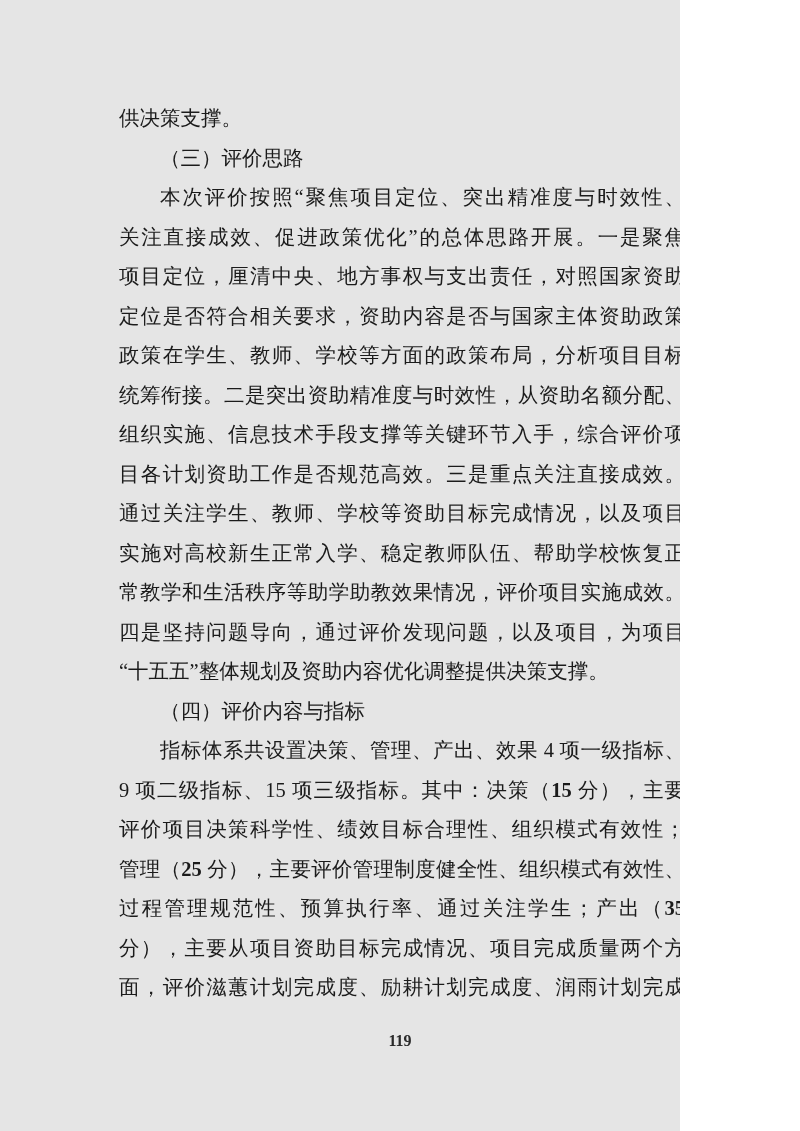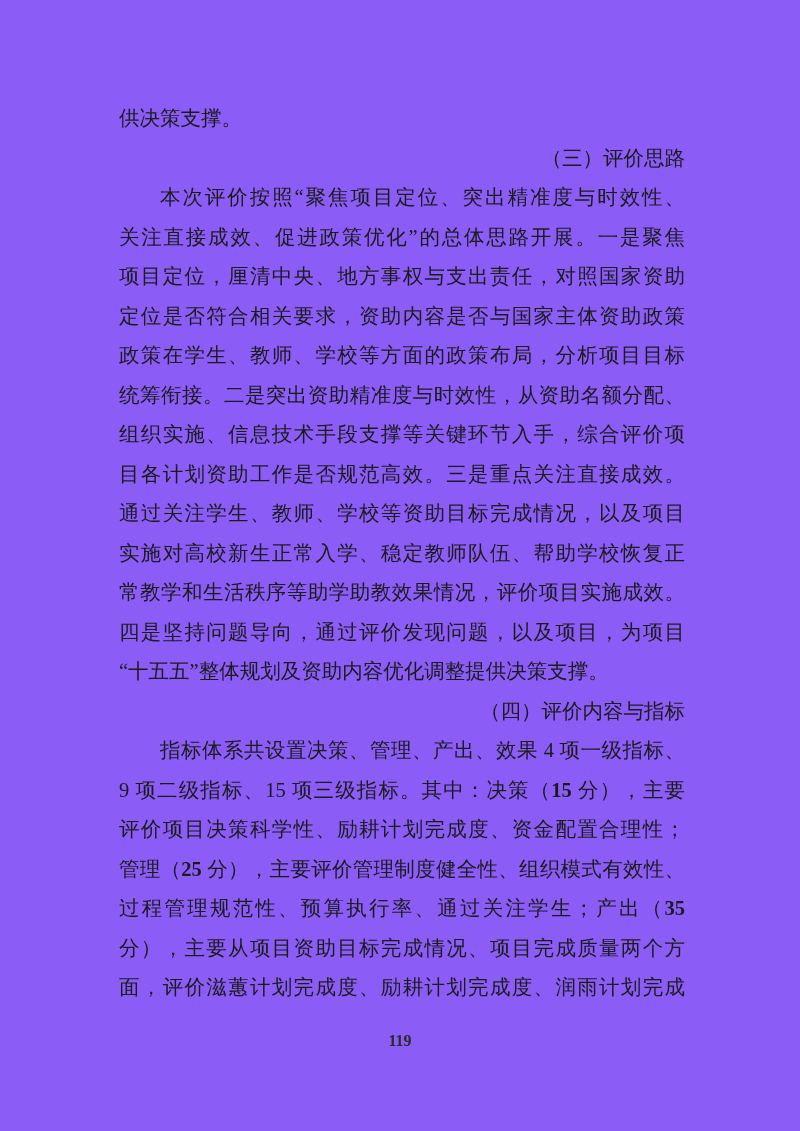--- a/index.html
+++ b/index.html
@@ -2,23 +2,23 @@
 <html><head>
 <meta charset="utf-8">
 <style>
   html, body {
     margin: 0;
     padding: 0;
     background: #ffffff;
   }
   .page {
     position: relative;
-    width: 800px;
+    width: 680px;
     height: 1131px;
-    background: #8b5cf6;
+    background: #e5e5e5;
     overflow: hidden;
     font-family: "Liberation Serif", "DejaVu Serif", serif;
     color: #1b1b1b;
   }
   .doc-content {
     position: absolute;
     left: 119px;
     top: 99px;
     width: 566px;
   }
@@ -28,21 +28,20 @@
     height: 39.5px;
     white-space: normal;
     overflow: hidden;
   }
   .line.fill {
     text-align: justify;
     text-align-last: justify;
   }
   .line.indent {
     text-indent: 2em;
-    text-align: right;
   }
   .seg-bold {
     font-weight: bold;
   }
   .page-number {
     position: absolute;
     top: 1031px;
     left: 0;
     width: 800px;
     text-align: center;
@@ -69,20 +68,20 @@
       <div class="line fill"><span>组织实施、信息技术手段支撑等关键环节入手，综合评价项</span></div>
       <div class="line fill"><span>目各计划资助工作是否规范高效。三是重点关注直接成效。</span></div>
       <div class="line fill"><span>通过关注学生、教师、学校等资助目标完成情况，以及项目</span></div>
       <div class="line fill"><span>实施对高校新生正常入学、稳定教师队伍、帮助学校恢复正</span></div>
       <div class="line fill"><span>常教学和生活秩序等助学助教效果情况，评价项目实施成效。</span></div>
       <div class="line fill"><span>四是坚持问题导向，通过评价发现问题，以及项目，为项目</span></div>
       <div class="line"><span>“十五五”整体规划及资助内容优化调整提供决策支撑。</span></div>
       <div class="line indent"><span>（四）评价内容与指标</span></div>
       <div class="line fill indent"><span>指标体系共设置决策、管理、产出、效果 4 项一级指标、</span></div>
       <div class="line fill"><span>9 项二级指标、15 项三级指标。其中：决策（</span><span class="seg-bold">15</span><span> 分），主要</span></div>
-      <div class="line fill"><span>评价项目决策科学性、励耕计划完成度、资金配置合理性；</span></div>
+      <div class="line fill"><span>评价项目决策科学性、绩效目标合理性、组织模式有效性；</span></div>
       <div class="line fill"><span>管理（</span><span class="seg-bold">25</span><span> 分），主要评价管理制度健全性、组织模式有效性、</span></div>
       <div class="line fill"><span>过程管理规范性、预算执行率、通过关注学生；产出（</span><span class="seg-bold">35</span></div>
       <div class="line fill"><span>分），主要从项目资助目标完成情况、项目完成质量两个方</span></div>
       <div class="line fill"><span>面，评价滋蕙计划完成度、励耕计划完成度、润雨计划完成</span></div>
     </div>
   <div class="page-number">119</div>
 </div>
 
 </body></html>

